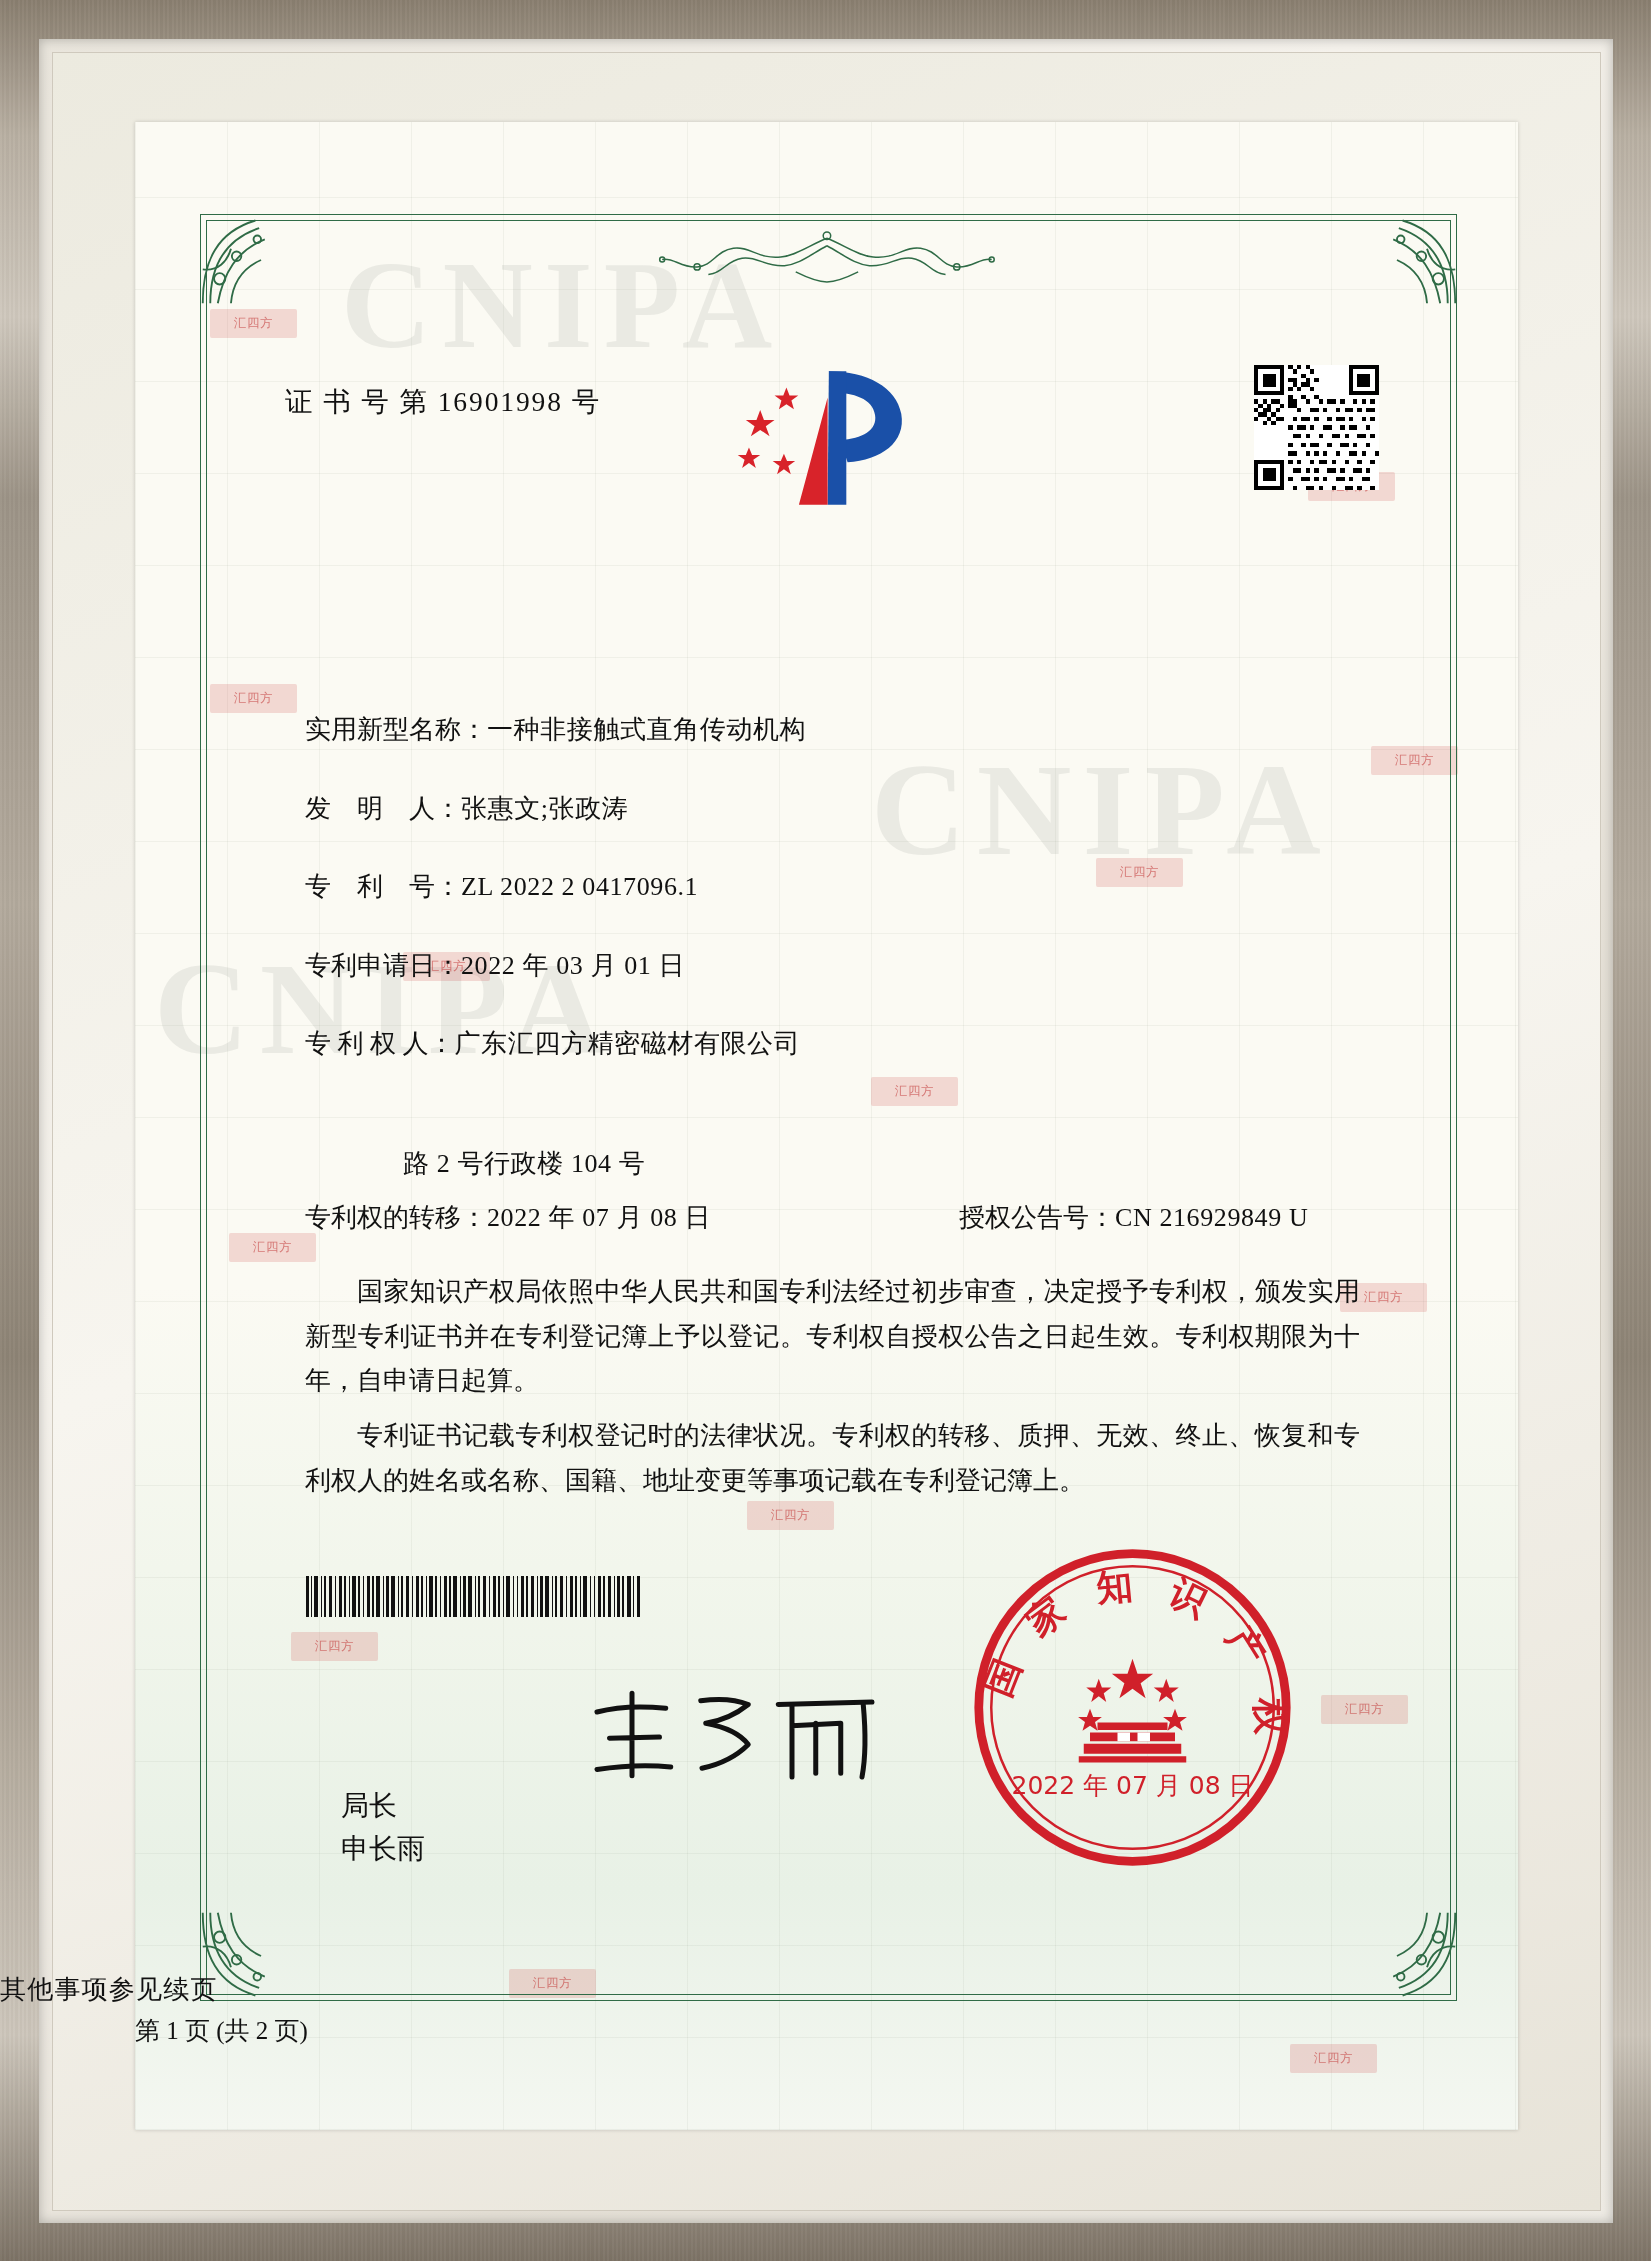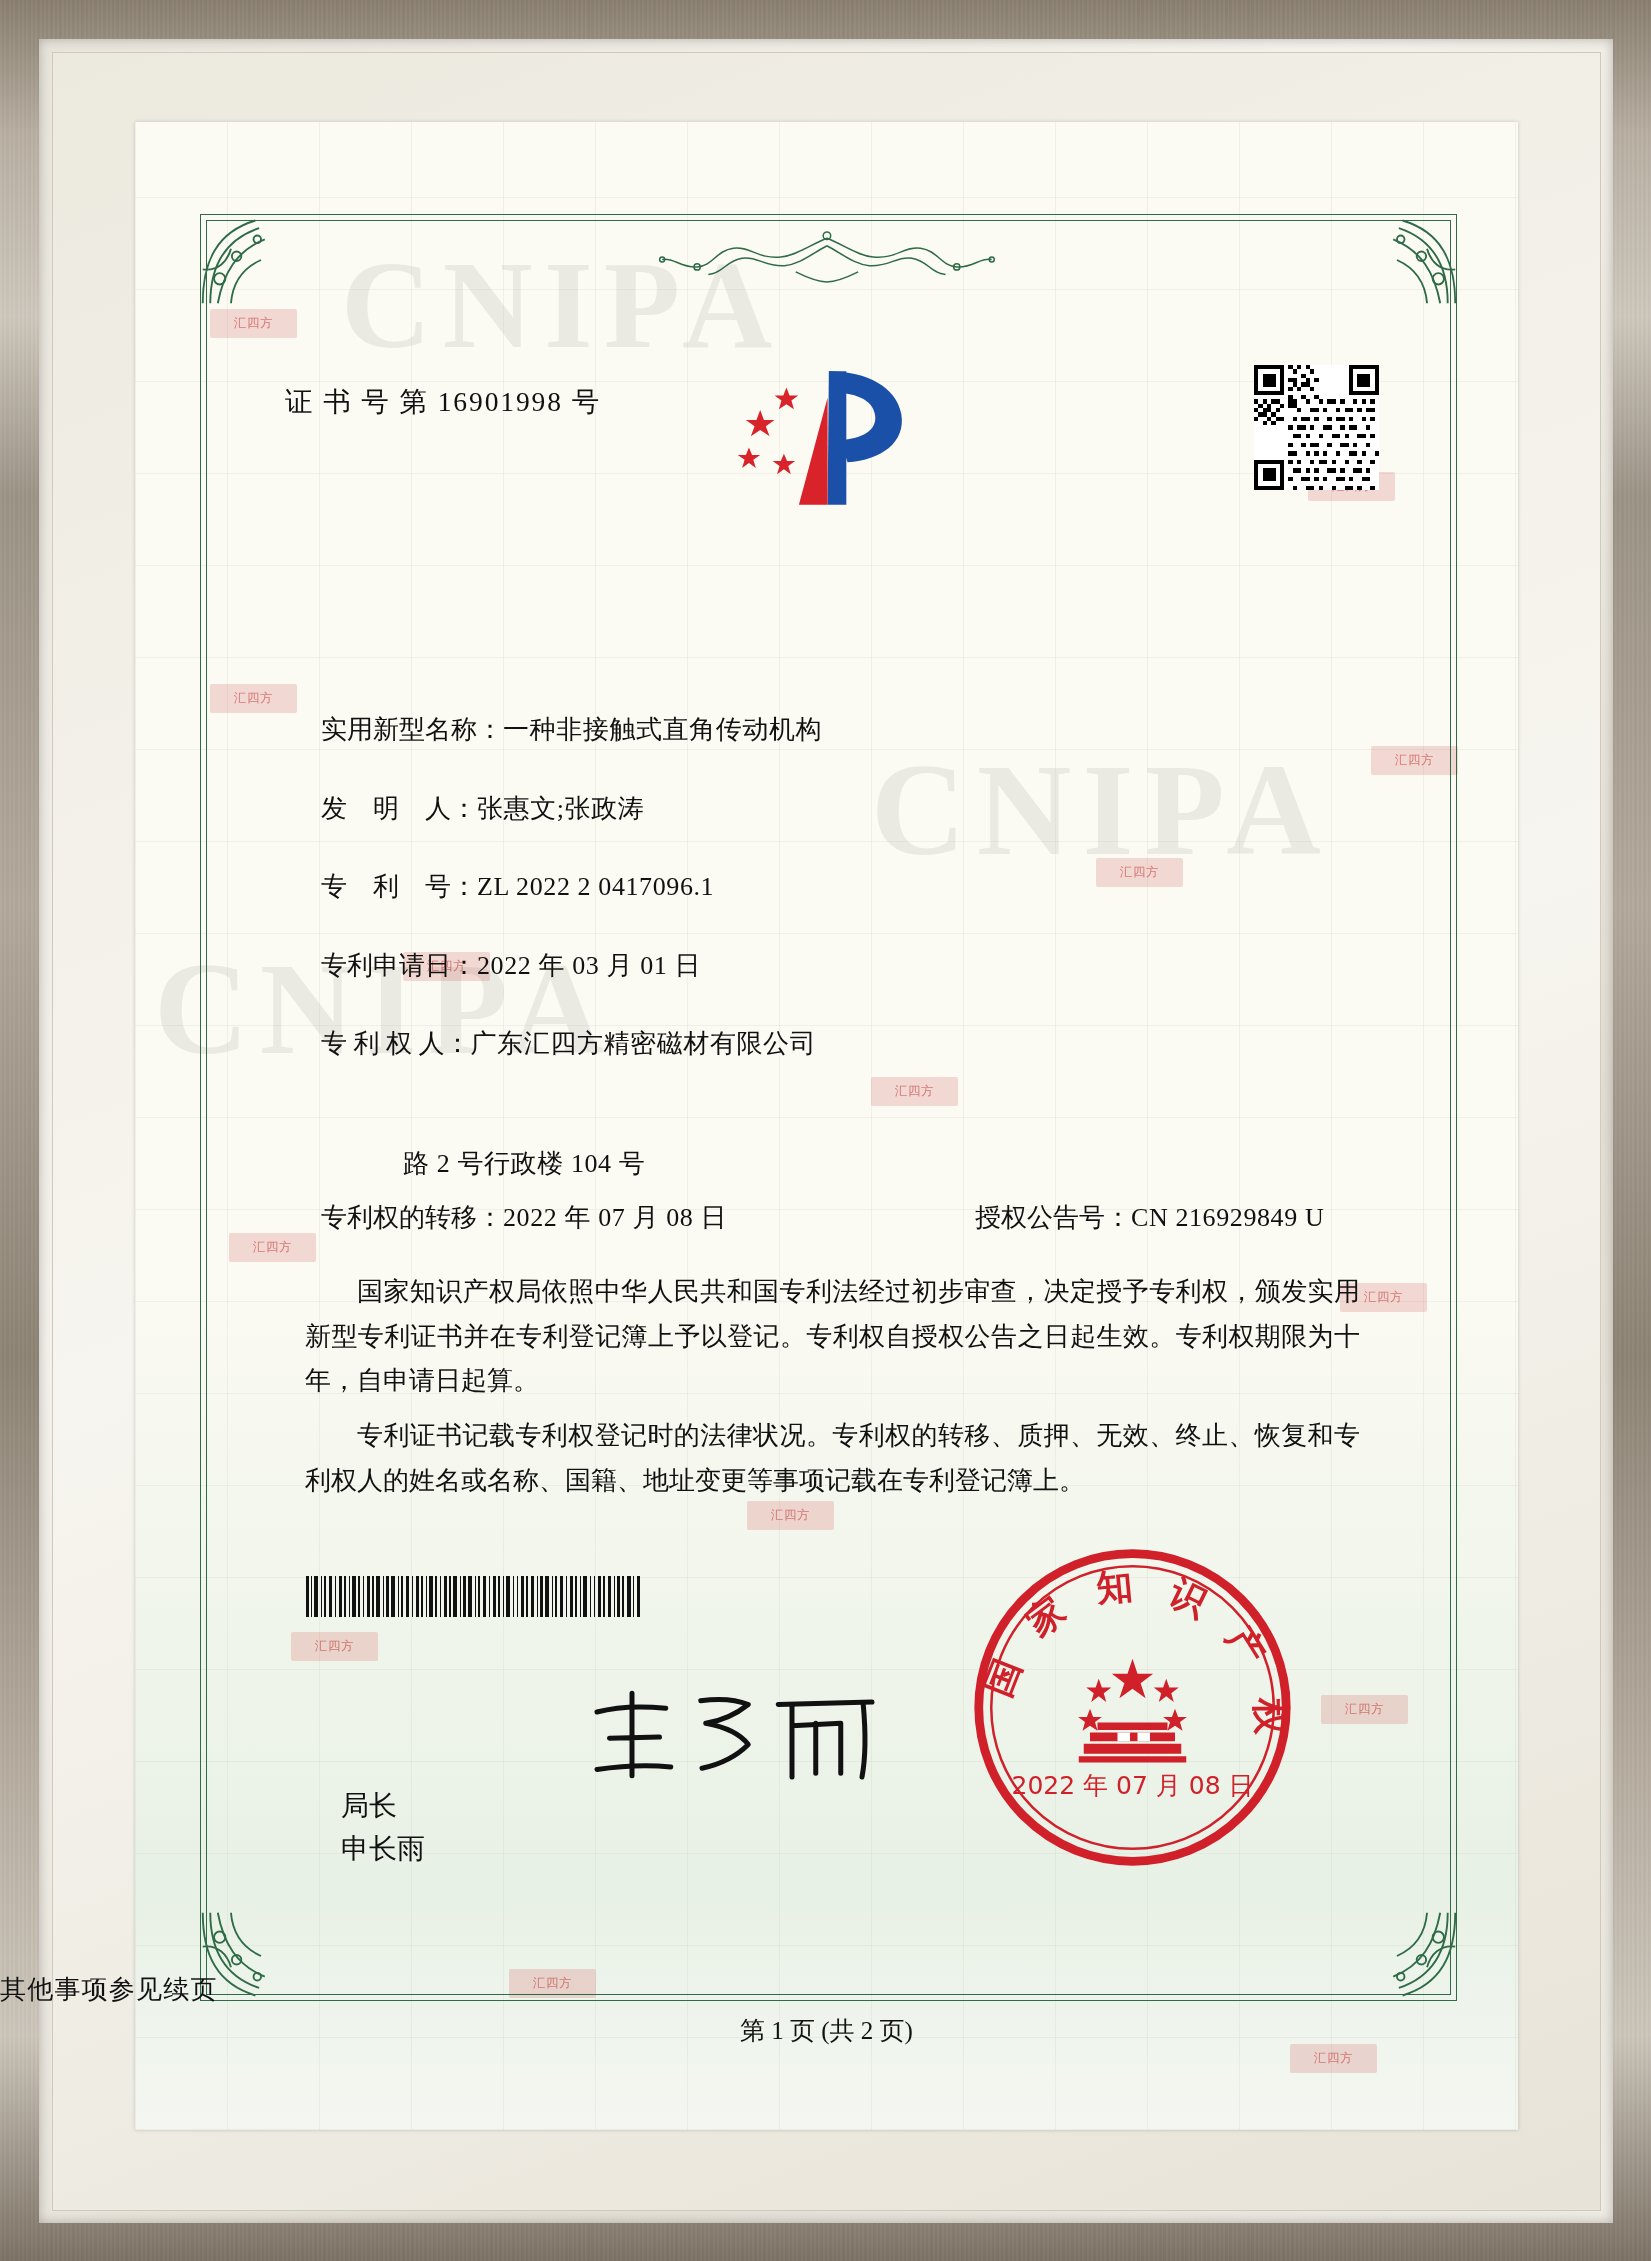--- a/index.html
+++ b/index.html
@@ -94,40 +94,40 @@
   #title{
     position:absolute;left:0;right:0;top:474px;text-align:center;
     font-size:67px;font-weight:bold;letter-spacing:6.2px;color:#0d0d0d;
     font-family:"DejaVu Sans",sans-serif;
   }
   
   .field{
     position:absolute;left:170px;font-size:26px;color:#111;line-height:1.5;
     font-family:"Liberation Serif",serif;white-space:nowrap;
   }
-  .lbl{display:inline-block;margin-left:16px;}
+  .lbl{display:inline-block;}
   .val{letter-spacing:0.6px;}
   .body-p{
     position:absolute;left:170px;width:1055px;font-size:26px;color:#111;line-height:1.72;
     text-align:justify;font-family:"Liberation Serif",serif;text-indent:52px;
   }
   
   #barcode{position:absolute;left:170px;top:1454px;width:374px;height:41px;}
   
   #sigblock{position:absolute;left:170px;top:1662px;font-size:28px;line-height:1.55;color:#111;margin-left:36px;}
   #signature{
     position:absolute;left:437px;top:1560px;width:325px;height:112px;color:#111;
   }
   
   #seal{
     position:absolute;left:835px;top:1423px;width:325px;height:325px;
   }
   
   #pagefoot{
-    position:absolute;left:0;right:0;top:1892px;text-align:center;font-size:25px;color:#111;
+    position:absolute;left:0;right:0;top:1892px;font-size:25px;color:#111;
   }
   #othernote{
     position:absolute;left:0;right:0;top:1972px;font-size:26px;color:#111;
     letter-spacing:1.2px;
   }
 </style>
 </head>
 <body>
 
 <div id="frame">

